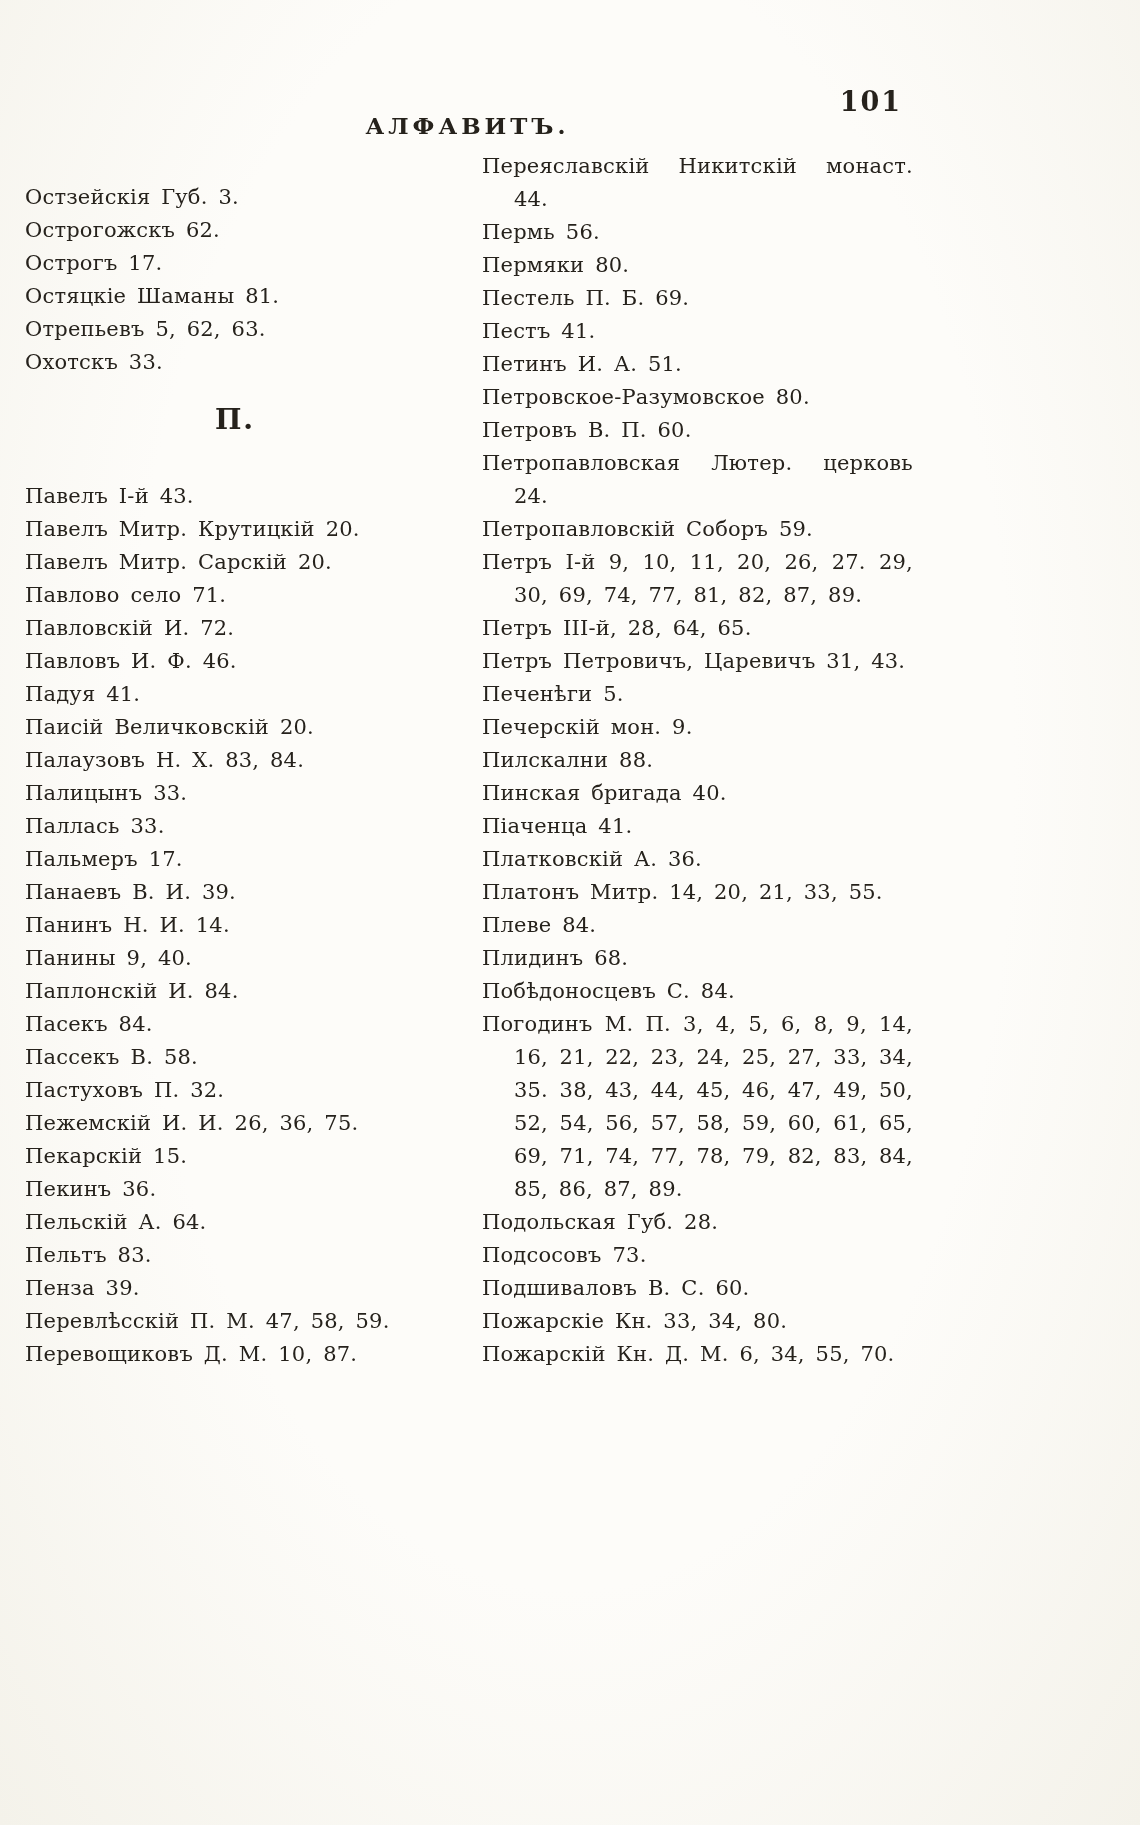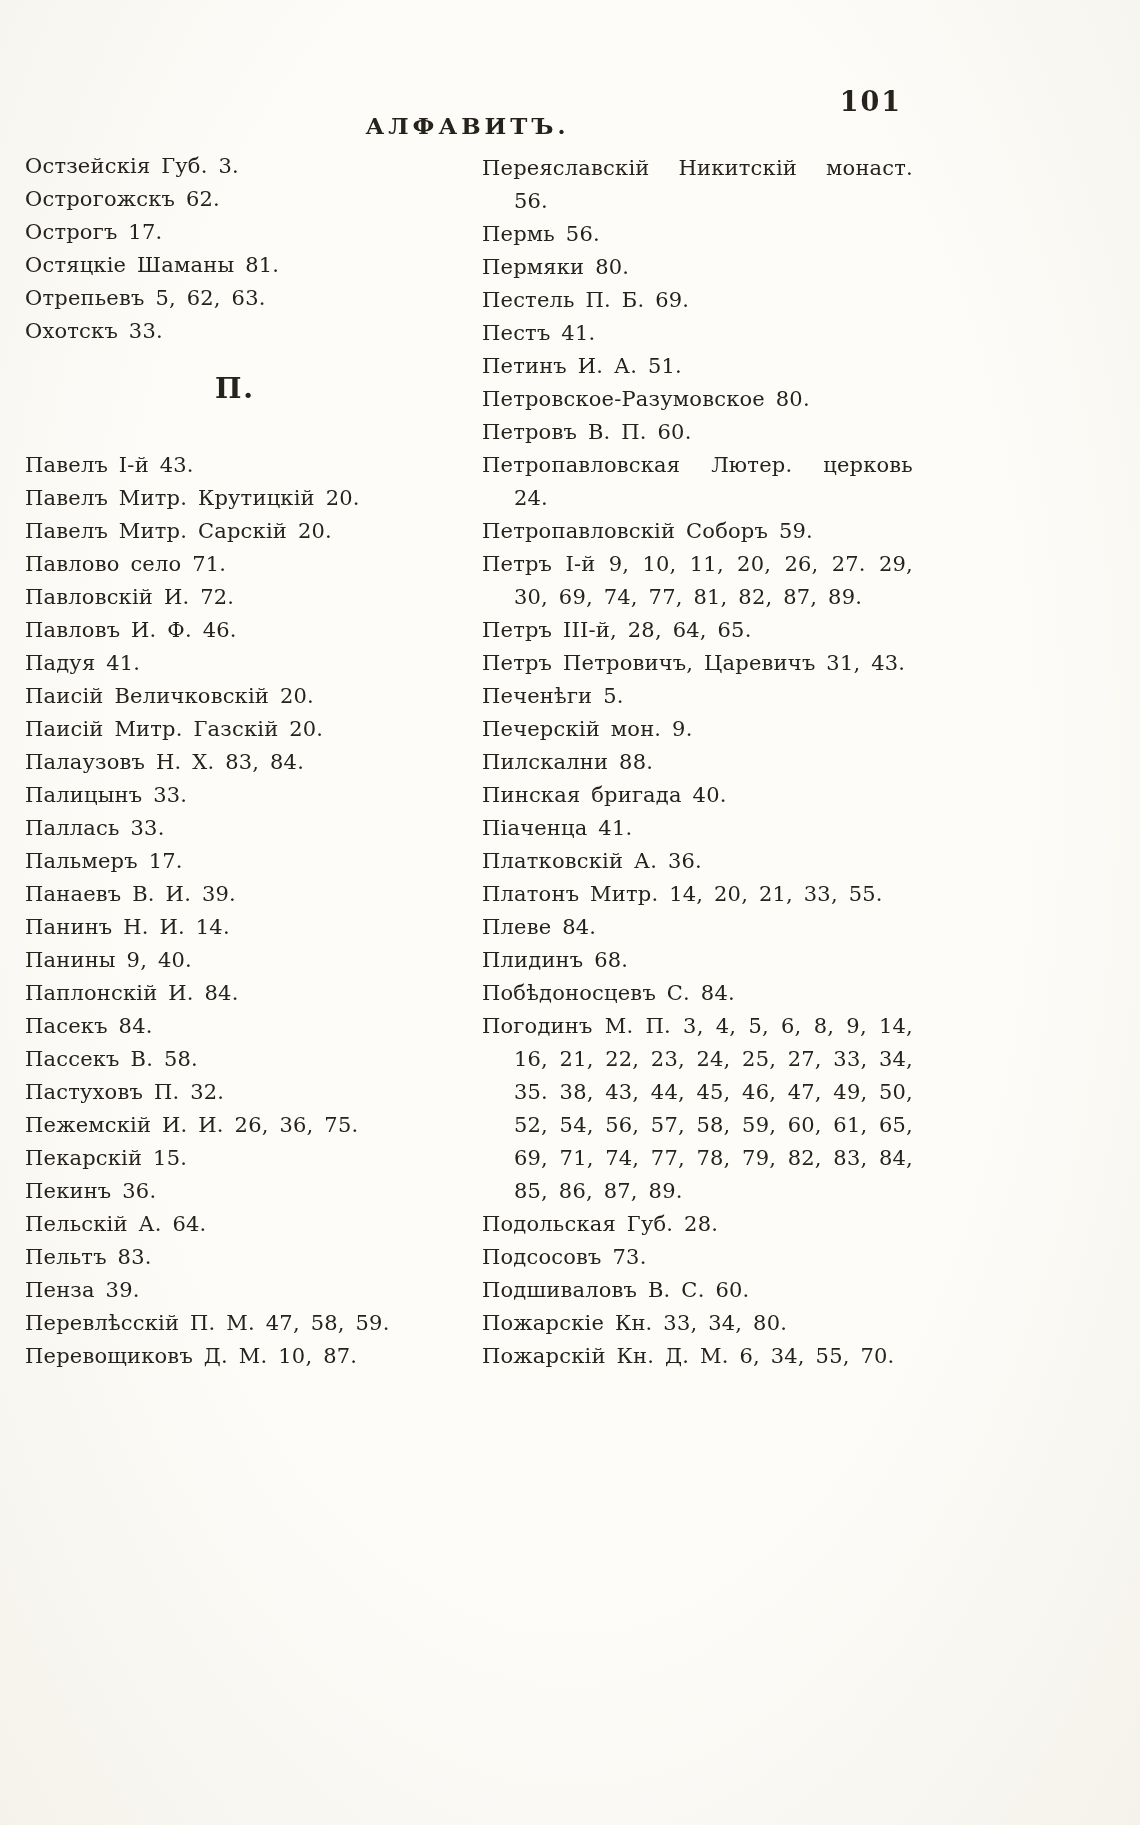--- a/index.html
+++ b/index.html
@@ -111,21 +111,20 @@
       <div class="section-heading">П.</div>
       <div class="entries">
           <p class="entry">Павелъ I-й 43.</p>
           <p class="entry">Павелъ Митр. Крутицкій 20.</p>
           <p class="entry">Павелъ Митр. Сарскій 20.</p>
           <p class="entry">Павлово село 71.</p>
           <p class="entry">Павловскій И. 72.</p>
           <p class="entry">Павловъ И. Ф. 46.</p>
           <p class="entry">Падуя 41.</p>
           <p class="entry">Паисій Величковскій 20.</p>
-          <p class="entry">Паисій Митр. Газскій 20.</p>
           <p class="entry">Палаузовъ Н. Х. 83, 84.</p>
           <p class="entry">Палицынъ 33.</p>
           <p class="entry">Паллась 33.</p>
           <p class="entry">Пальмеръ 17.</p>
           <p class="entry">Панаевъ В. И. 39.</p>
           <p class="entry">Панинъ Н. И. 14.</p>
           <p class="entry">Панины 9, 40.</p>
           <p class="entry">Паплонскій И. 84.</p>
           <p class="entry">Пасекъ 84.</p>
           <p class="entry">Пассекъ В. 58.</p>
@@ -138,21 +137,21 @@
           <p class="entry">Пенза 39.</p>
           <p class="entry">Перевлѣсскій П. М. 47, 58, 59.</p>
           <p class="entry">Перевощиковъ Д. М. 10, 87.</p>
         </div>
     </div>
 
     <div class="col-divider"></div>
 
     <div class="col-right">
       <div class="entries">
-          <p class="entry">Переяславскій Никитскій монаст. 56.</p>
+          <p class="entry">Переяславскій Никитскій монаст. 44.</p>
           <p class="entry">Пермь 56.</p>
           <p class="entry">Пермяки 80.</p>
           <p class="entry">Пестель П. Б. 69.</p>
           <p class="entry">Пестъ 41.</p>
           <p class="entry">Петинъ И. А. 51.</p>
           <p class="entry">Петровское-Разумовское 80.</p>
           <p class="entry">Петровъ В. П. 60.</p>
           <p class="entry">Петропавловская Лютер. церковь 24.</p>
           <p class="entry">Петропавловскій Соборъ 59.</p>
           <p class="entry">Петръ I-й 9, 10, 11, 20, 26, 27. 29, 30, 69, 74, 77, 81, 82, 87, 89.</p>

